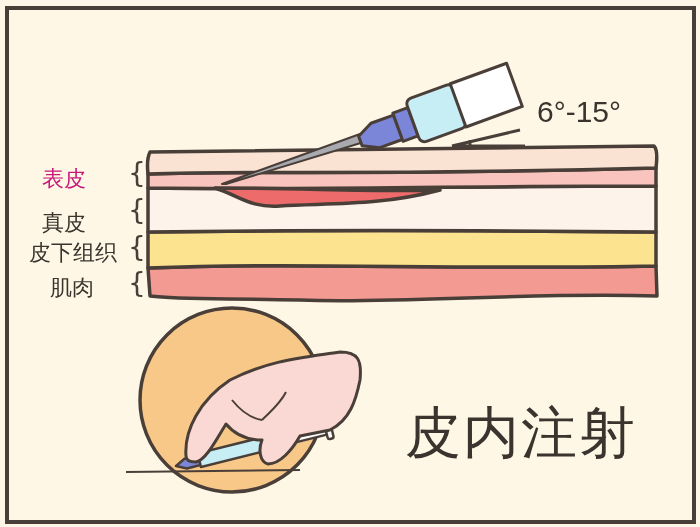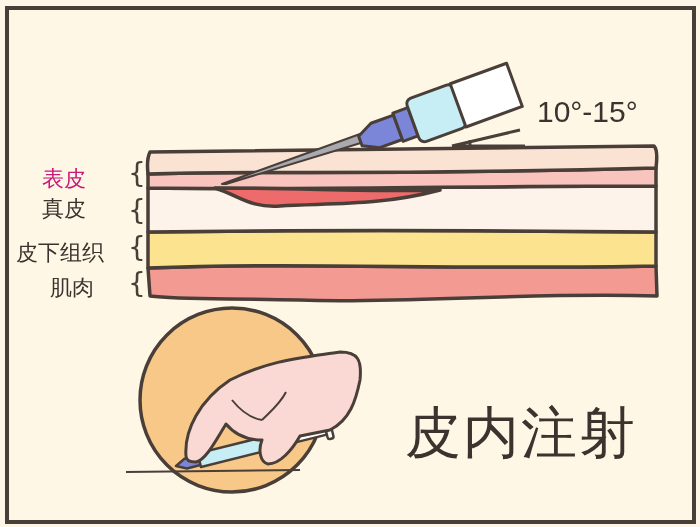--- a/index.html
+++ b/index.html
@@ -61,23 +61,23 @@
       <rect x="104" y="-6" width="50" height="12" fill="#ffffff"></rect>
       <rect x="154" y="-11" width="6" height="22" rx="2" fill="#ffffff"></rect>
     </g>
 
     <path d="M186,456 C184,430 200,400 230,380 C270,360 300,358 340,352 C358,352 362,360 360,380 C356,400 350,420 330,430 L300,436 C292,450 280,464 268,464 C260,462 258,450 262,440 C250,440 236,436 226,424 C216,440 206,460 196,462 C190,462 186,460 186,456 Z" fill="#fad8d4" stroke="#4a3f38" stroke-width="3" stroke-linejoin="round"></path>
     <path d="M232,400 C240,410 250,418 262,420 M262,420 C270,412 280,404 286,392" fill="none" stroke="#4a3f38" stroke-width="2"></path>
   </g>
 </svg>
 
 <div class="label" style="left:4px; top:164px; color:#c8197a;">表皮</div>
-<div class="label" style="left:4px; top:194px;">真皮</div>
-<div class="label" style="left:0; top:238px;">皮下组织</div>
+<div class="label" style="left:4px; top:208px;">真皮</div>
+<div class="label" style="left:13px; top:238px;">皮下组织</div>
 <div class="label" style="left:12px; top:273px;">肌肉</div>
 
 <div class="brace" style="left:128px; top:160px;">{</div>
 <div class="brace" style="left:128px; top:197px;">{</div>
 <div class="brace" style="left:128px; top:234px;">{</div>
 <div class="brace" style="left:128px; top:270px;">{</div>
 
-<div class="angle">10°-15°</div>
+<div class="angle">6°-15°</div>
 <div class="title">皮内注射</div>
 
 </body></html>

